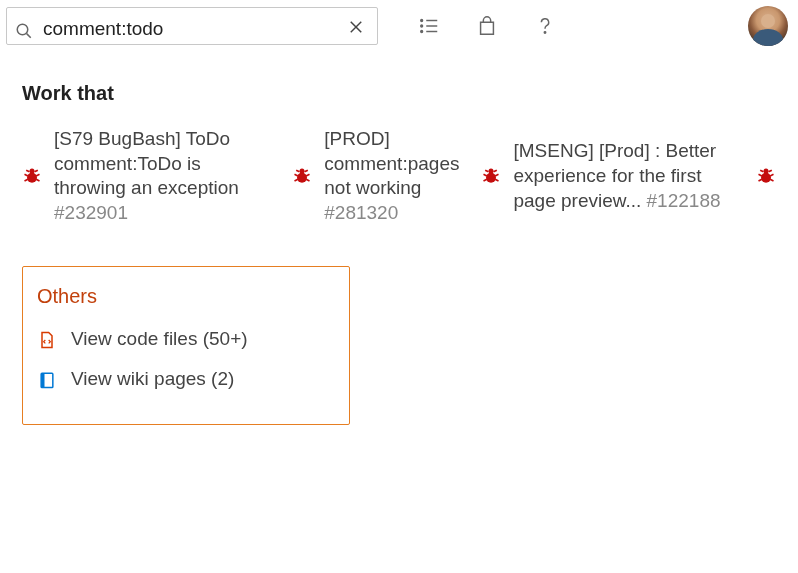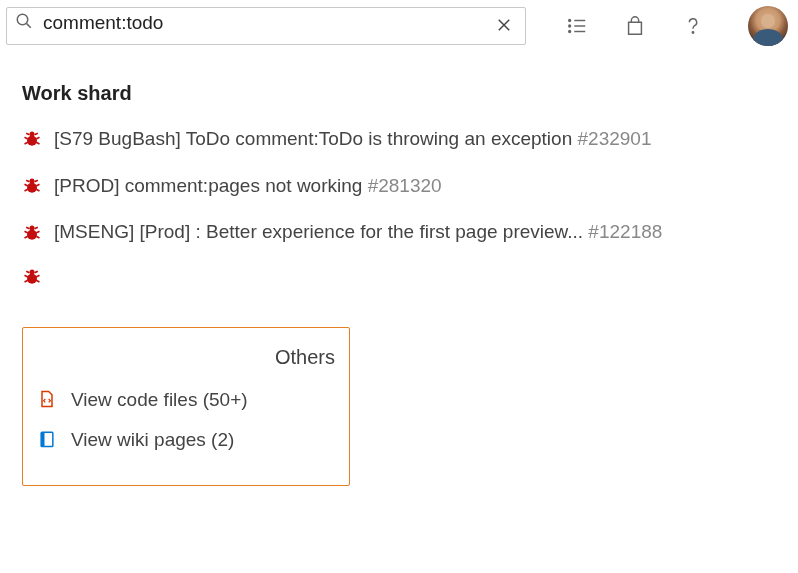--- a/index.html
+++ b/index.html
@@ -11,25 +11,25 @@
       overflow: hidden;
     }
     .topbar {
       display: flex;
       align-items: center;
       padding: 6px 10px 6px 6px;
       gap: 20px;
     }
     .search-wrap {
       display: flex;
-      align-items: flex-start;
+      align-items: flex-end;
       border: 1px solid #c8c8c8;
       border-radius: 2px;
       padding: 4px 8px;
-      width: 520px;
+      width: 372px;
       height: 38px;
     }
     .search-icon {
       color: #666;
       display: flex;
       margin-right: 10px;
     }
     .search-input {
       border: none;
       outline: none;
@@ -91,21 +91,21 @@
       padding: 30px 22px 10px 22px;
     }
     .section-title {
       font-size: 20px;
       font-weight: 600;
       color: #222;
       margin-bottom: 22px;
     }
     .item-list {
       display: flex;
-      flex-direction: column;
+      flex-direction: row;
       gap: 22px;
     }
     .item-row {
       display: flex;
       align-items: center;
       gap: 12px;
       cursor: pointer;
       font-size: 19px;
       line-height: 1.3;
     }
@@ -124,27 +124,26 @@
     .others-section {
       margin-top: 40px;
       border: 1.5px solid #e67e22;
       border-radius: 2px;
       padding: 18px 14px 18px 14px;
       width: 328px;
     }
     .others-title {
       font-size: 20px;
       font-weight: 400;
-      color: #404040;
+      color: #c2410c;
       margin-bottom: 20px;
-      text-align: right;
     }
     .other-item {
       display: flex;
-      align-items: flex-start;
+      align-items: flex-end;
       gap: 14px;
       font-size: 19px;
       color: #444;
       cursor: pointer;
       margin-bottom: 18px;
     }
     .other-item:last-child { margin-bottom: 16px; }
     .other-icon {
       display: flex;
       flex-shrink: 0;
@@ -190,21 +189,21 @@
       <svg width="22" height="22" viewBox="0 0 24 24" fill="none" stroke="currentColor" stroke-width="1.6">
         <path d="M8 8 a4 4 0 1 1 5.5 3.7 C12.5 12.5 12 13 12 15"></path>
         <circle cx="12" cy="19" r="0.8" fill="currentColor"></circle>
       </svg>
     </span>
   </div>
   <div class="avatar"></div>
 </div>
 
 <div class="content">
-  <div class="section-title">Work shard</div>
+  <div class="section-title">Work that</div>
   <div class="item-list">
 
     <div class="item-row">
       <span class="item-icon">
         <svg width="20" height="20" viewBox="0 0 24 24">
             <g fill="#c40d0d">
               <circle cx="12" cy="14" r="6"></circle>
               <circle cx="12" cy="6" r="3"></circle>
               <line x1="3" y1="10" x2="7" y2="12" stroke="#c40d0d" stroke-width="2"></line>
               <line x1="21" y1="10" x2="17" y2="12" stroke="#c40d0d" stroke-width="2"></line>

